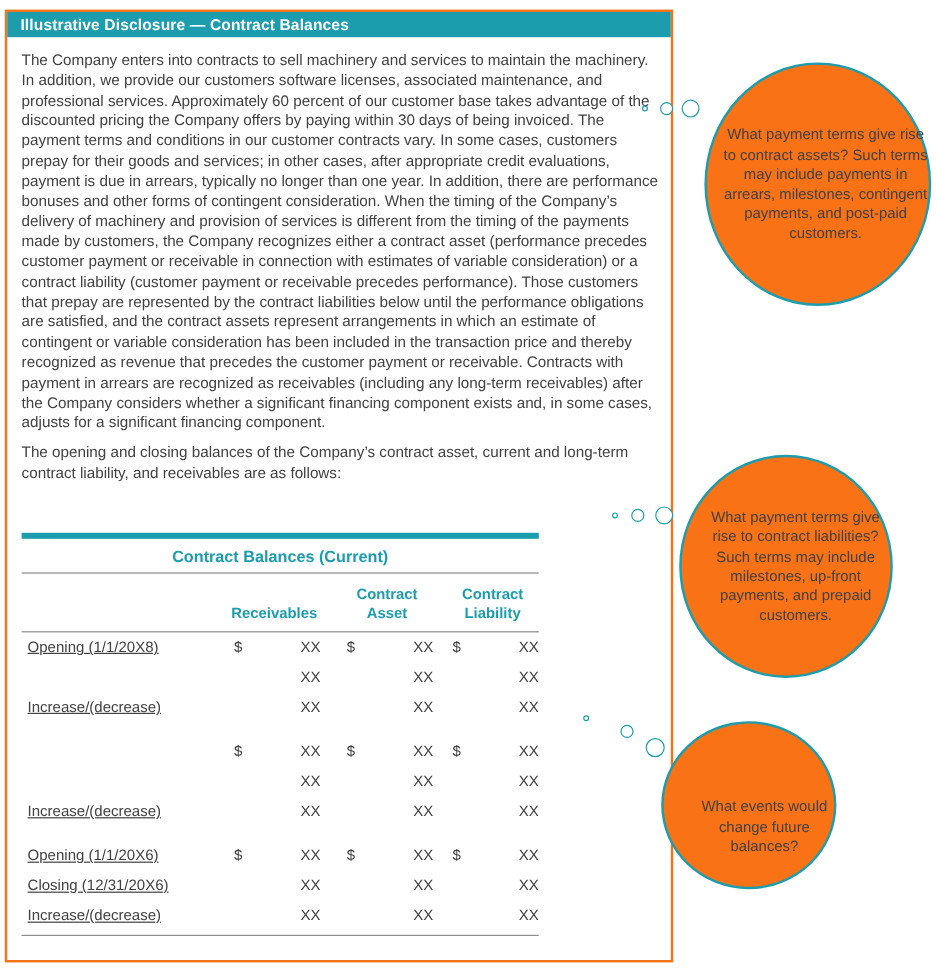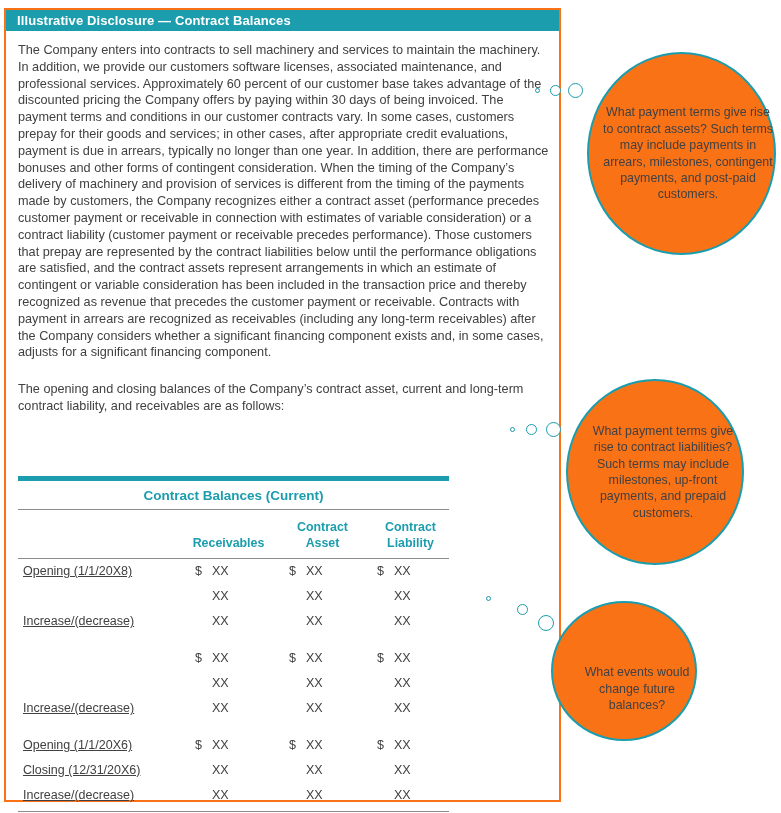--- a/index.html
+++ b/index.html
@@ -16,24 +16,24 @@
   .header-bar {
     position:absolute; left:0; top:0; right:0; height:21px;
     background:#1b9dad; color:#ffffff;
     display:flex; align-items:center; padding-left:11px;
     font-size:13px; font-weight:bold; letter-spacing:0.1px;
   }
   .body-text {
     position:absolute; left:12px; top:32px; width:532px;
     font-size:12.7px; line-height:16.8px; color:#414042;
   }
-  .body-text p + p { margin-top:20px; }
+  .body-text p + p { margin-top:8px; }
 
   
-  .balances-table { position:absolute; left:12px; top:466px; width:431px; }
+  .balances-table { position:absolute; left:12px; top:434px; width:431px; }
   .tbar { height:5px; background:#1b9dad; }
   .ttitle {
     height:29px; line-height:29px; text-align:center;
     color:#1b9dad; font-weight:bold; font-size:13.5px;
     border-bottom:1px solid #8c8c8c;
   }
   .thead {
     display:grid; grid-template-columns:172px 77px 17px 77px 11px 77px;
     align-items:end; height:49px; padding-bottom:7px;
     border-bottom:1px solid #8c8c8c;
@@ -45,21 +45,21 @@
   .th1 { grid-column:2; } .th2 { grid-column:4; } .th3 { grid-column:6; }
   .tgroup { margin-top:0; }
   .tgroup + .tgroup { margin-top:12px; }
   .trow {
     display:grid;
     grid-template-columns:172px 22px 55px 17px 22px 55px 11px 22px 55px;
     height:25px; line-height:25px; font-size:12.5px; color:#414042;
   }
   .tlabel { grid-column:1; padding-left:5px; white-space:nowrap;text-decoration:underline; }
   .cur  { text-align:left; padding-left:5px; }
-  .val  { text-align:left; }
+  .val  { text-align:right; }
   .c1{grid-column:2}.v1{grid-column:3}.c2{grid-column:5}.v2{grid-column:6}.c3{grid-column:8}.v3{grid-column:9}
   .tbottomrule { border-bottom:1px solid #8c8c8c; margin-top:3px; }
 
   
   .bubble {
     position:absolute; border:2px solid #1b9dad; border-radius:50%;
     background:#f97316; display:flex; align-items:center; justify-content:flex-end;
     text-align:center; font-size:12.4px; line-height:16.4px; color:#414042;
   }
   .bubble .btxt { display:block; }

